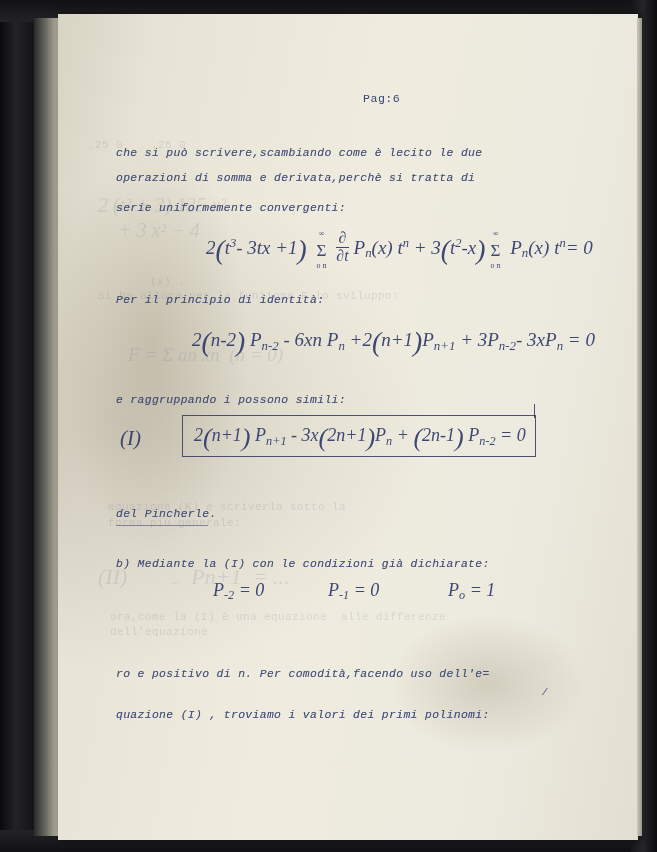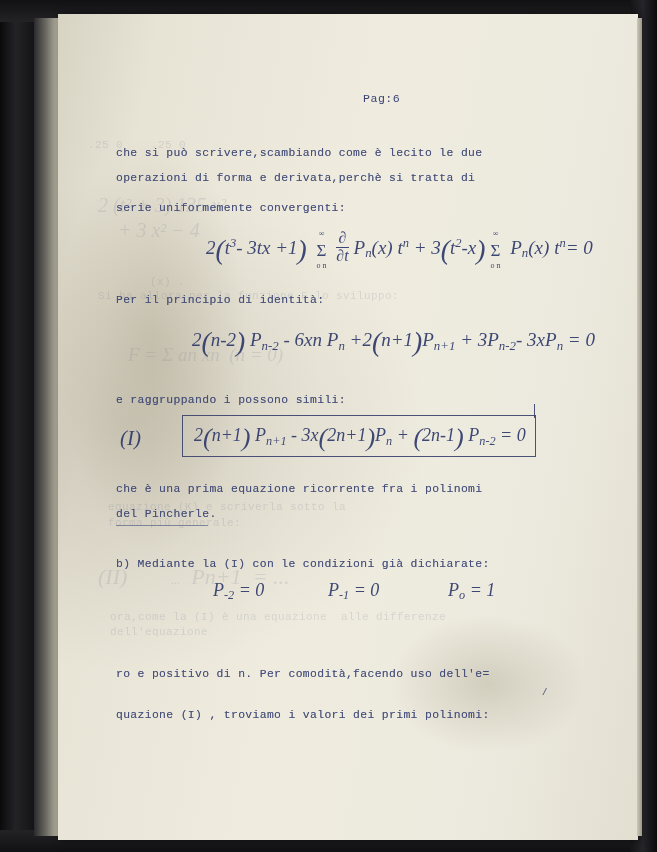--- a/index.html
+++ b/index.html
@@ -75,20 +75,21 @@
   .typed {
     position: absolute;
     color: #3a4474;
     font-family: "Liberation Mono", monospace;
     font-size: 11.4px;
     letter-spacing: 0.35px;
     line-height: 14px;
     white-space: pre;
     opacity: 0.93;
     text-shadow: 0 0 0.6px rgba(58,68,116,0.5);
+    font-style: italic;
   }
   .typed.faint { opacity: 0.80; }
 
   .pagenum {
     position: absolute;
     left: 305px;
     top: 78px;
     color: #3a4474;
     font-family: "Liberation Mono", monospace;
     font-size: 11.6px;
@@ -221,37 +222,36 @@
     <div class="ghost-hand" style="left:40px; top:550px; font-size:22px;">(II)        <span style="font-size:12px">...</span>  P<span class="sub">n+1</span>  = ...</div>
     <div class="ghost" style="left:52px; top:597px;">ora,come la (I) è una equazione  alle differenze</div>
     <div class="ghost" style="left:52px; top:612px;">dell'equazione</div>
 
     <div class="smudge" style="left:0px; top:120px; width:190px; height:420px;"></div>
     <div class="smudge" style="left:330px; top:600px; width:200px; height:140px;"></div>
 
     <div class="pagenum">Pag:6</div>
 
     <div class="typed" style="left:58px; top:132px;">che si può scrivere,scambiando come è lecito le due</div>
-    <div class="typed" style="left:58px; top:157px;">operazioni di forma e derivata,perchè si tratta di</div>
+    <div class="typed" style="left:58px; top:157px;">operazioni di somma e derivata,perchè si tratta di</div>
     <div class="typed" style="left:58px; top:187px;">serie uniformemente convergenti:</div>
 
     <div class="hand" style="left:148px; top:216px; font-size:19px;">2<span class="big">(</span>t<span class="sup">3</span>- 3tx +1<span class="big">)</span> <span class="sigma"><span class="s-top">∞</span><span class="s-glyph">Σ</span><span class="s-bot">o n</span></span> <span class="frac"><span class="num">∂</span><span class="den">∂t</span></span> P<span class="sub">n</span>(x) t<span class="sup">n</span> + 3<span class="big">(</span>t<span class="sup">2</span>-x<span class="big">)</span><span class="sigma"><span class="s-top">∞</span><span class="s-glyph">Σ</span><span class="s-bot">o n</span></span> P<span class="sub">n</span>(x) t<span class="sup">n</span>= 0</div>
 
     <div class="typed" style="left:58px; top:279px;">Per il principio di identità:</div>
 
     <div class="hand" style="left:134px; top:312px; font-size:19px;text-align:center;">2<span class="big">(</span>n-2<span class="big">)</span> P<span class="sub">n-2</span> - 6xn P<span class="sub">n</span> +2<span class="big">(</span>n+1<span class="big">)</span>P<span class="sub">n+1</span> + 3P<span class="sub">n-2</span>- 3xP<span class="sub">n</span> = 0</div>
 
     <div class="typed" style="left:58px; top:379px;">e raggruppando i possono simili:</div>
 
     <div class="hand" style="left:62px; top:412px; font-size:21px;">(I)</div>
     <div class="eqbox" style="left:124px; top:401px; width:352px; height:40px;"></div>
     <div class="eqbox-tick" style="left:476px; top:390px; height:14px;"></div>
     <div class="hand" style="left:136px; top:409px; font-size:18px;">2<span class="big">(</span>n+1<span class="big">)</span> P<span class="sub">n+1</span> - 3x<span class="big">(</span>2n+1<span class="big">)</span>P<span class="sub">n</span> + <span class="big">(</span>2n-1<span class="big">)</span> P<span class="sub">n-2</span> = 0</div>
 
-    <div class="typed" style="left:58px; top:468px;">che è una prima equazione ricorrente fra i polinomi</div>
     <div class="typed" style="left:58px; top:493px;">del Pincherle.</div>
     <div class="underline" style="left:58px; top:511px; width:92px;"></div>
 
     <div class="typed" style="left:58px; top:543px;">b) Mediante la (I) con le condizioni già dichiarate:</div>
 
     <div class="hand" style="left:155px; top:566px; font-size:18px;">P<span class="sub">-2</span> = 0</div>
     <div class="hand" style="left:270px; top:566px; font-size:18px;">P<span class="sub">-1</span> = 0</div>
     <div class="hand" style="left:390px; top:566px; font-size:18px;">P<span class="sub">o</span> = 1</div>
 
     <div class="typed" style="left:58px; top:653px;">ro e positivo di n. Per comodità,facendo uso dell'e=</div>

